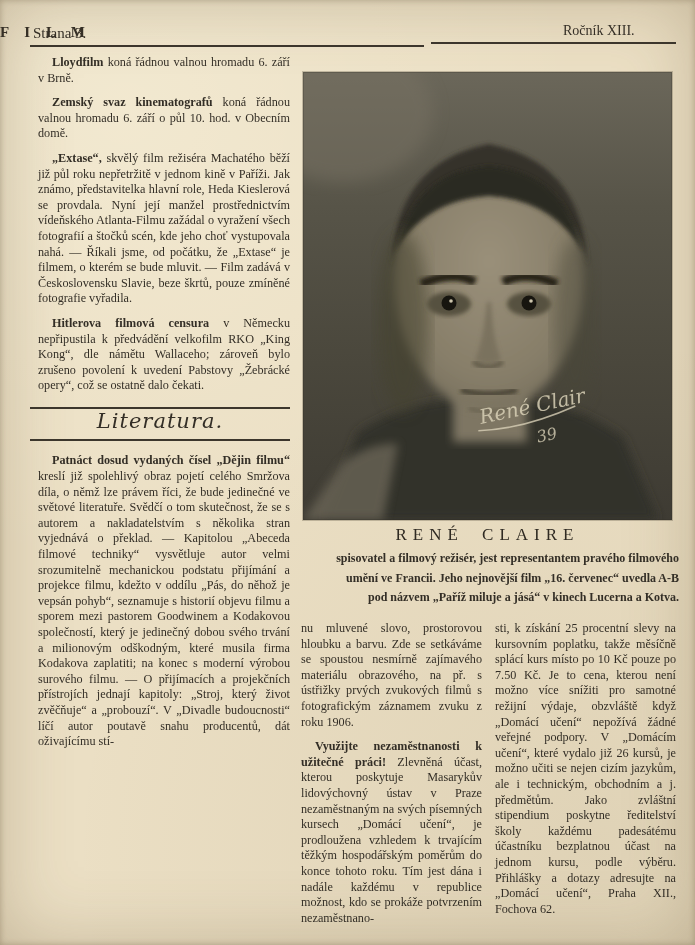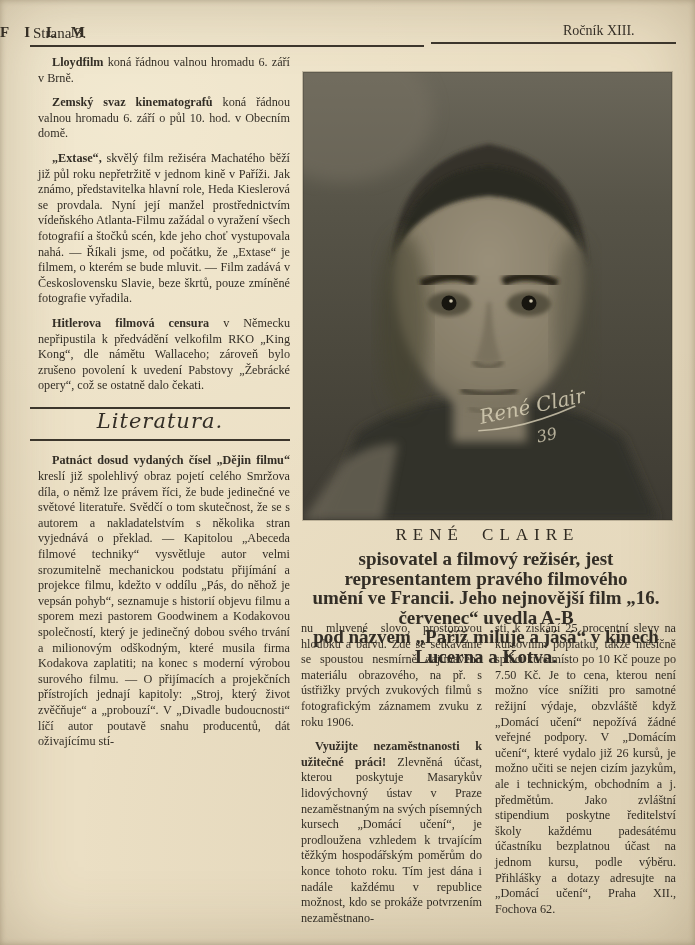--- a/index.html
+++ b/index.html
@@ -40,22 +40,22 @@
     margin:13px 0 12px 0;padding:5px 0 7px 0;text-align:center;}
   .section-head .sh-text{font-style:italic;font-size:21px;letter-spacing:1px;
     font-family:"DejaVu Serif","Liberation Serif",serif;text-align:right;}
   
   .photo{position:absolute;left:303px;top:72px;width:369px;height:448px;margin:0;
     outline:1px solid rgba(60,50,35,.25);}
   .photo svg{display:block;}
   
   .cap-name{position:absolute;left:300px;top:525px;width:375px;text-align:center;
     font-size:17px;letter-spacing:6px;word-spacing:8px;color:#2f2a22;}
-  .cap-lines{position:absolute;left:293px;top:549px;width:386px;text-align:center;
-    font-weight:bold;font-size:19px;line-height:19.5px;color:#332e26;}
+  .cap-lines{position:absolute;left:293px;top:549px;width:386px;text-align:right;
+    font-weight:bold;font-size:12px;line-height:19.5px;color:#332e26;}
 </style>
 </head>
 <body>
 
 <div class="page">
 
   <span class="hdr-page">Strana 3.</span>
   <div class="hdr-title">F I L M</div>
   <span class="hdr-vol">Ročník XIII.</span>
   <div class="rule rule-left"></div>

